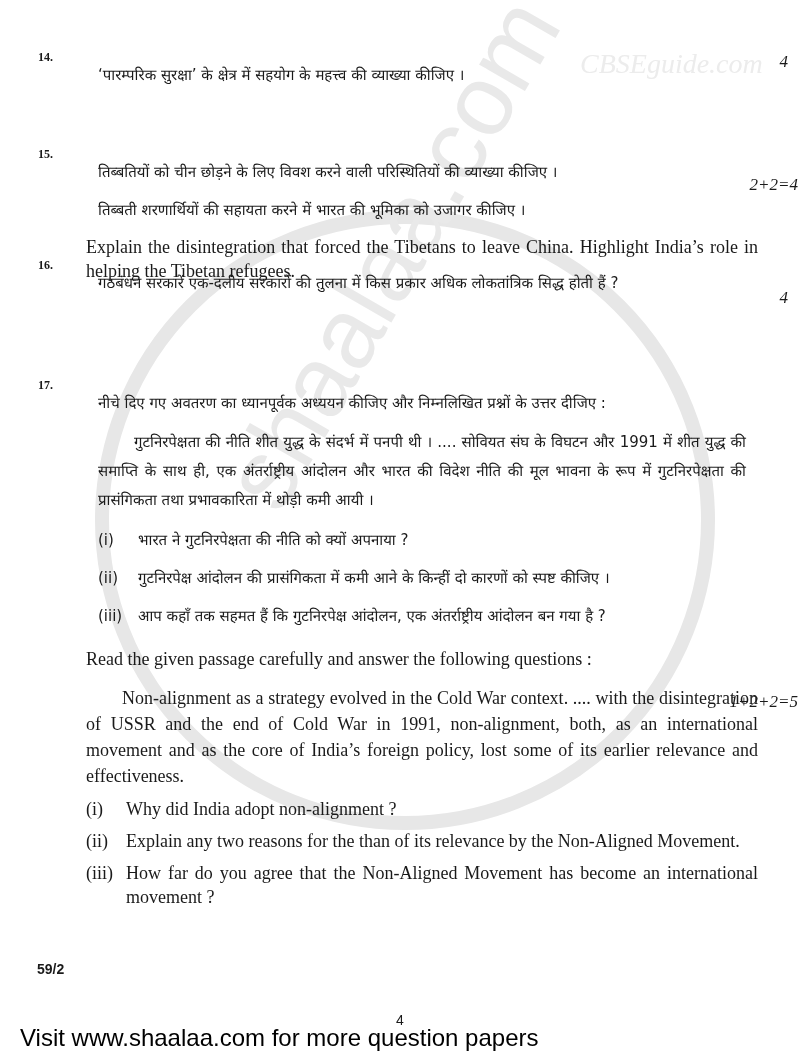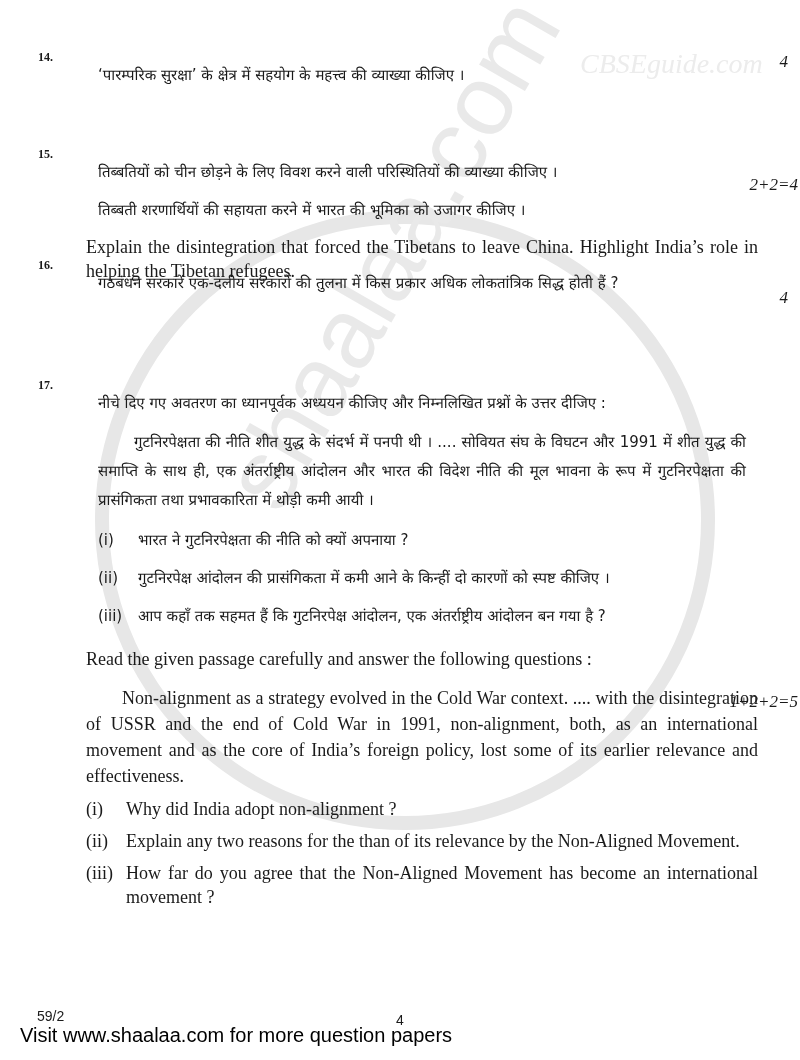--- a/index.html
+++ b/index.html
@@ -20,23 +20,23 @@
   .watermark {
     position: absolute; left: 95px; top: 210px; width: 620px; height: 620px;
     border: 14px solid #e7e7e7; border-radius: 50%; box-sizing: border-box; pointer-events: none;
   }
   .wm-text {
     position: absolute; left: 200px; top: 470px; font-family: "Liberation Sans", sans-serif;
     font-size: 100px; color: #e9e9e9; transform: rotate(-60deg); transform-origin: left top; pointer-events:none;
     white-space: nowrap;
   }
   .wm-top { position:absolute; left:580px; top:48px; font-family:"Liberation Serif", serif; font-style:italic; font-size:28px; color:#ececec; }
-  .footer-code { position: absolute; left: 37px; top: 1008px; font-family: "Liberation Sans", sans-serif; font-size: 14px; }
+  .footer-code { position: absolute; left: 37px; top: 961px; font-family: "Liberation Sans", sans-serif; font-size: 14px; font-weight: bold; }
   .footer-page { position: absolute; left: 396px; top: 1012px; font-family: "Liberation Sans", sans-serif; font-size: 14px; }
-  .footer-visit { position: absolute; left: 20px; top: 1024px; font-family: "Liberation Sans", sans-serif; font-size: 20px; color: #000; }
+  .footer-visit { position: absolute; left: 20px; top: 1024px; font-family: "Liberation Sans", sans-serif; font-size: 24px; color: #000; }
 </style>
 </head>
 <body>
 
 <div class="page">
   <div class="watermark"></div>
   <div class="wm-text">shaalaa.com</div>
   <div class="wm-top">CBSEguide.com</div>
 
   <div class="q" style="top:50px; height:90px;">

